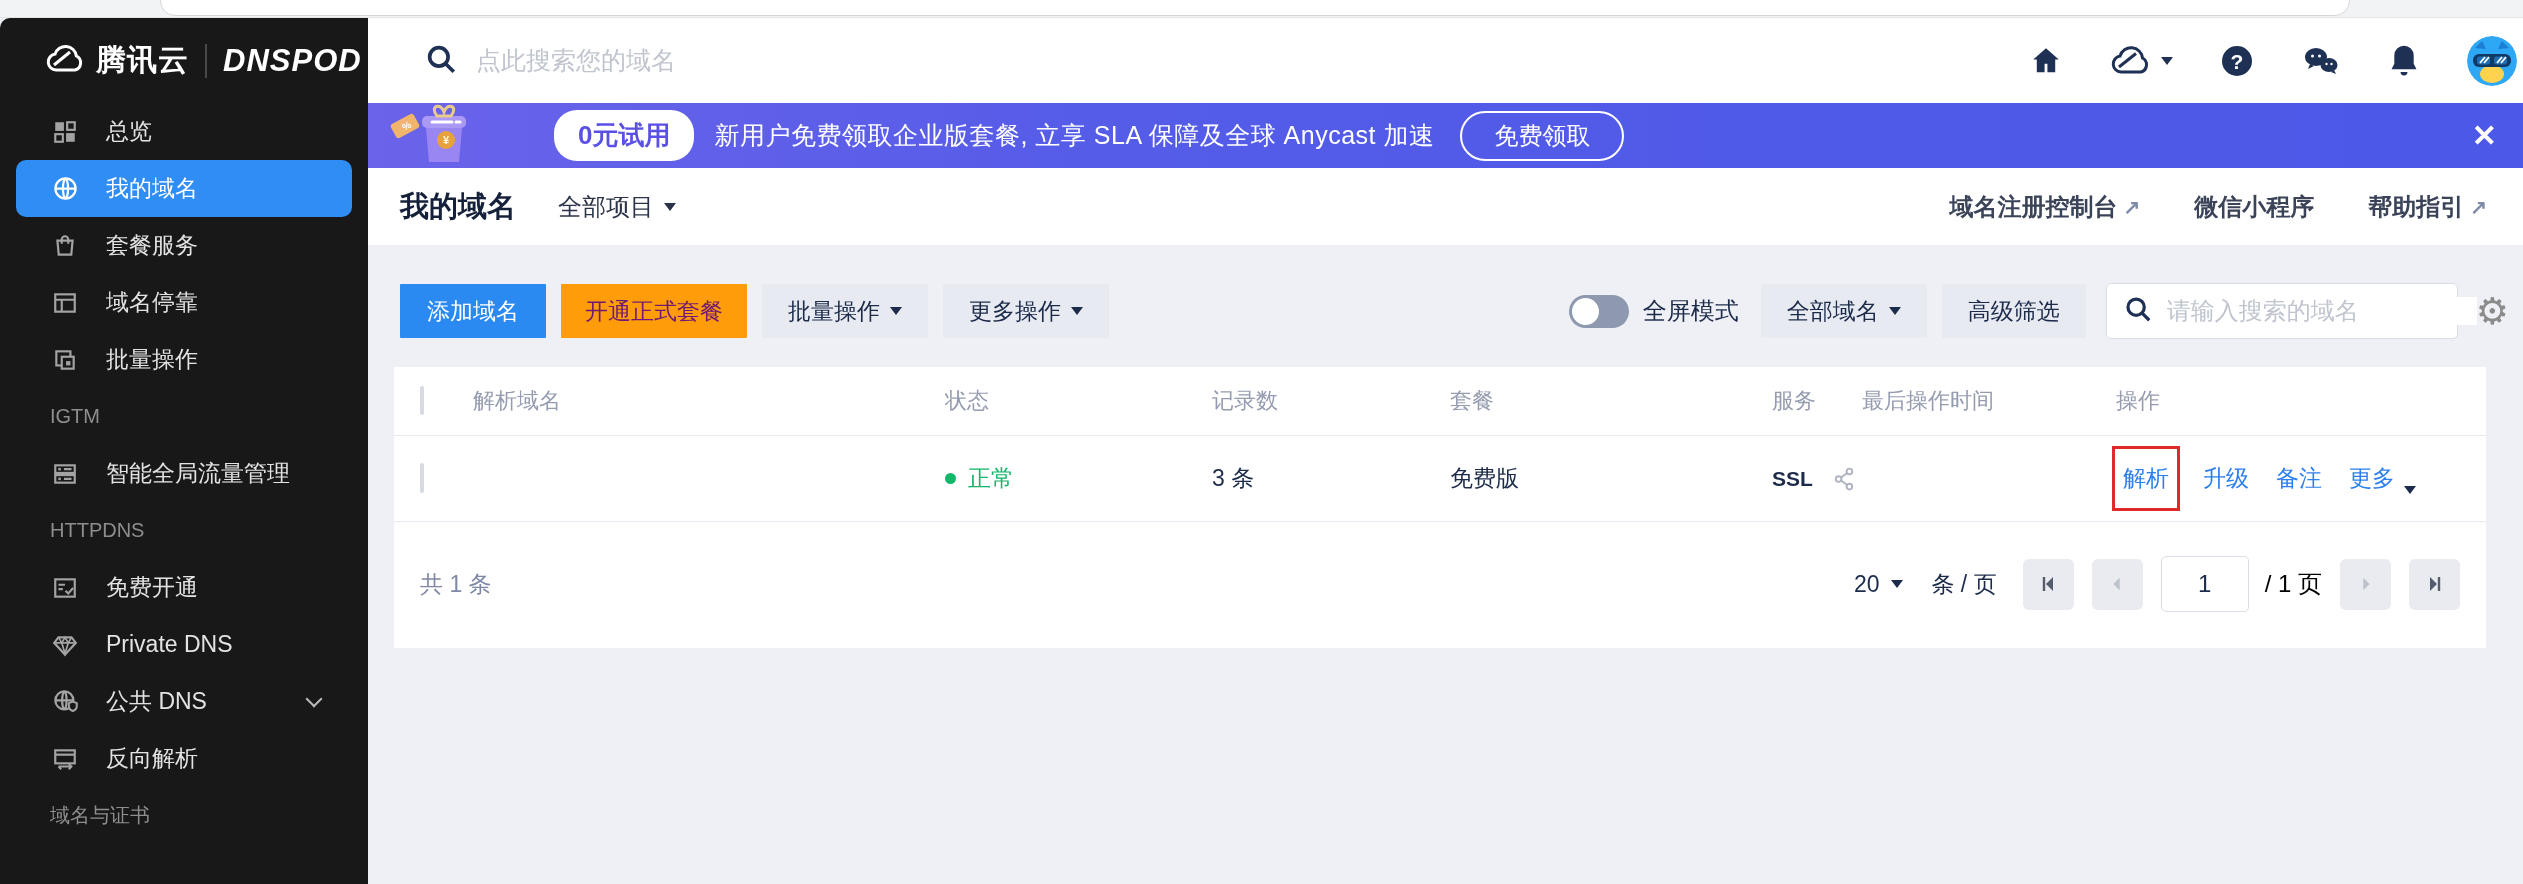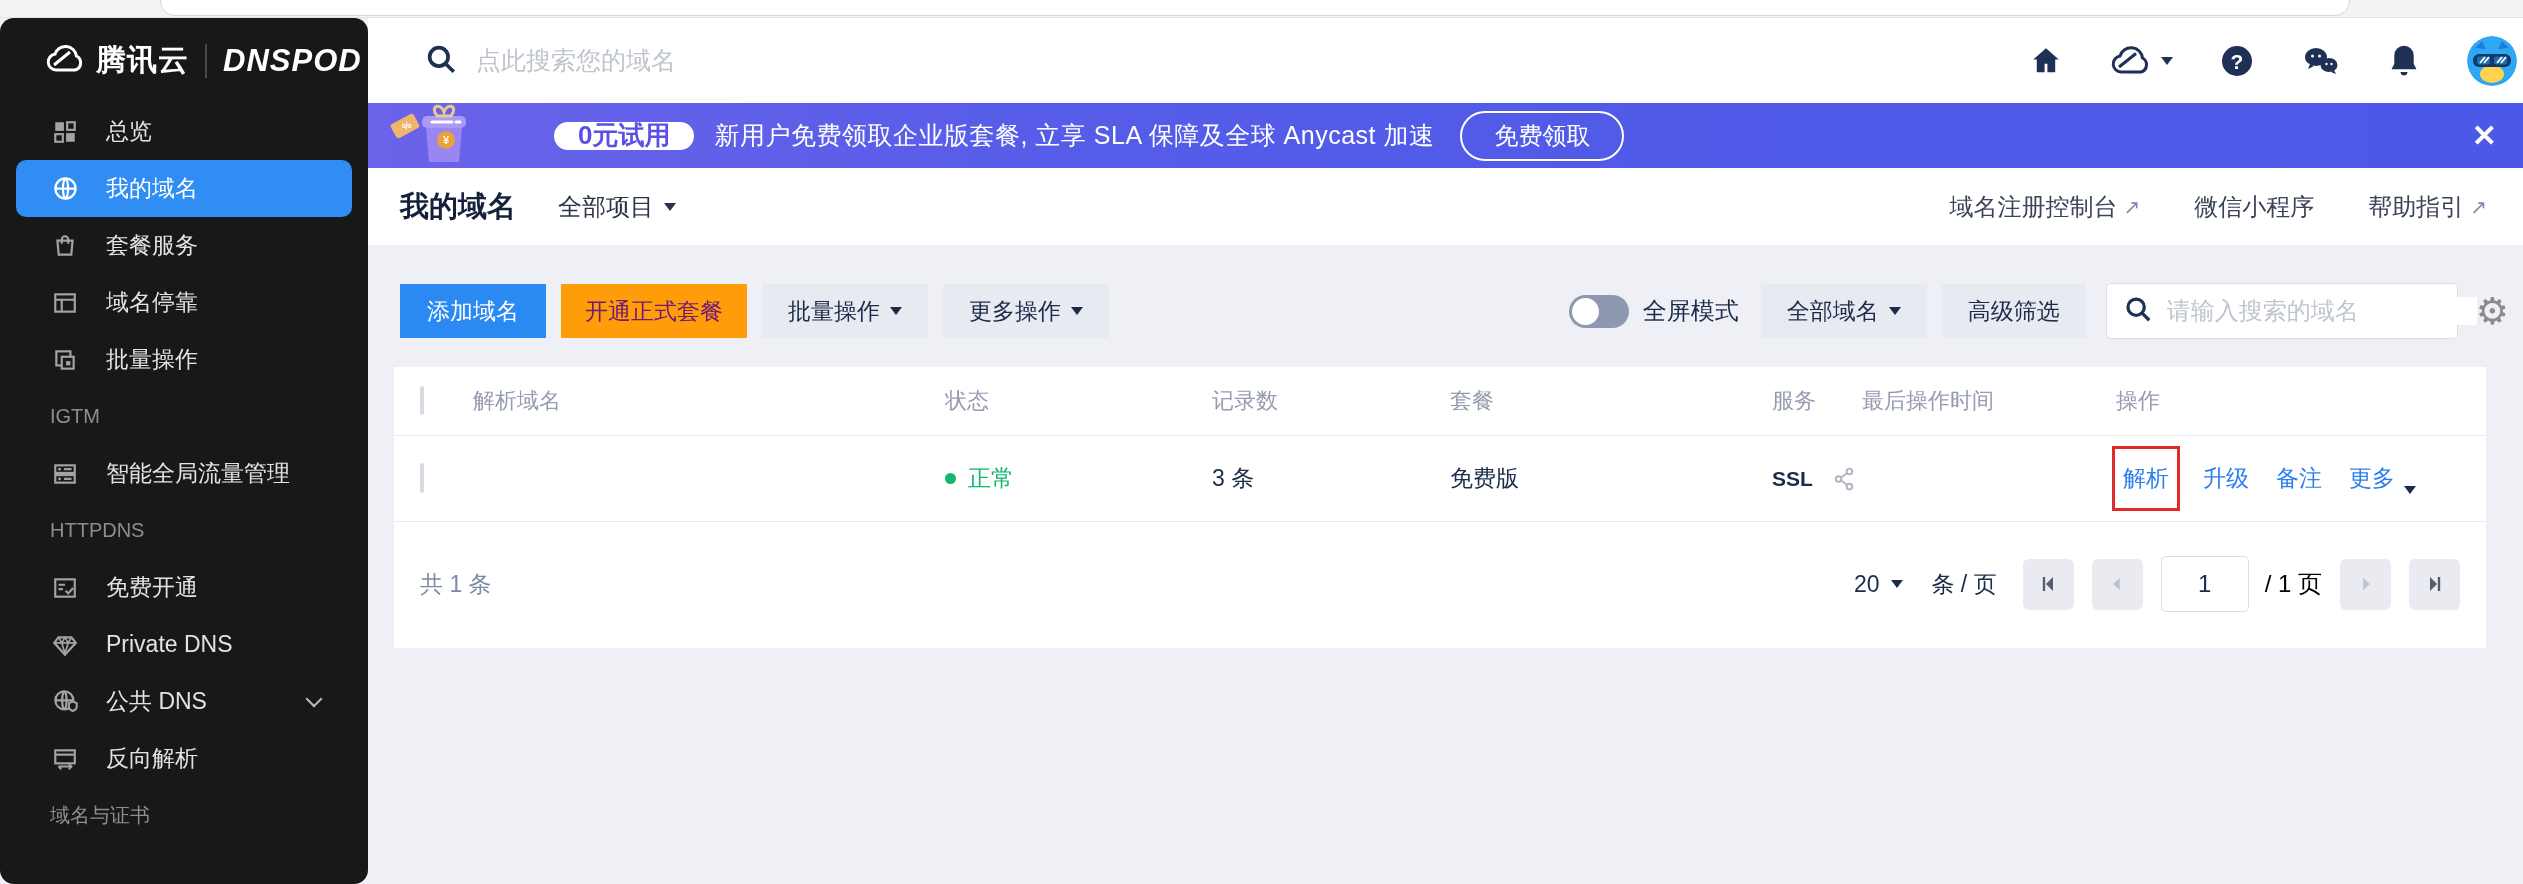--- a/index.html
+++ b/index.html
@@ -4,21 +4,21 @@
 <style>
   * { margin:0; padding:0; box-sizing:border-box; }
   html,body { width:2523px; height:884px; font-family:"Liberation Sans", sans-serif; }
   .screen { position:relative; width:2523px; height:884px; background:#eef0f5; overflow:hidden; }
 
   
   .browser-strip { position:absolute; left:0; top:0; width:2523px; height:18px; background:#f2f3f5; border-bottom:1px solid #e4e5e8; }
   .addr-bar { position:absolute; left:160px; top:-16px; width:2190px; height:32px; background:#ffffff; border:1px solid #d4d6da; border-radius:15px; }
 
   
-  .sidebar { position:absolute; left:0; top:18px; width:368px; height:866px; background:#181818; border-top-left-radius:10px;border-radius:14px; }
+  .sidebar { position:absolute; left:0; top:18px; width:368px; height:866px; background:#181818; border-top-left-radius:10px; }
   .logo-row { height:85px; display:flex; align-items:center; padding-left:44px; }
   .logo-row .brand { color:#ffffff; font-size:30px; font-weight:bold; margin-left:12px; letter-spacing:1px; }
   .logo-divider { width:2px; height:34px; background:#4a4a4a; margin:0 16px; }
   .logo-row .product { color:#ffffff; font-size:31px; font-weight:800; font-style:italic; letter-spacing:1px; }
   .nav { position:absolute; top:85px; left:0; right:0; }
   .nav-item { height:57px; display:flex; align-items:center; padding-left:50px; cursor:pointer; color:#e3e3e3; }
   .nav-item .nav-icon { width:30px; display:flex; justify-content:center; }
   .nav-item .nav-label { margin-left:26px; font-size:23px; }
   .nav-item.active { margin:0 16px; padding-left:34px; background:#2f8df4; border-radius:10px; color:#ffffff; }
   .nav-section { height:57px; display:flex; align-items:center; padding-left:50px; color:#8e8e8e; font-size:20px; }
@@ -33,31 +33,31 @@
   .global-search input::placeholder { color:#bfc4ce; }
   .topbar-icons { margin-left:auto; display:flex; align-items:center; gap:46px; margin-right:6px; }
   .tb-ic { display:flex; align-items:center; cursor:pointer; }
   .caret { display:inline-block; width:0; height:0; border-left:7px solid transparent; border-right:7px solid transparent; border-top:9px solid currentColor; margin-left:10px; }
   .caret.sm { border-left-width:6px; border-right-width:6px; border-top-width:8px; }
   .avatar { width:50px; height:50px; border-radius:50%; overflow:hidden; flex:0 0 auto; }
 
   
   .banner { height:65px; background:linear-gradient(90deg,#6b63ea 0%, #545ce8 35%, #4c58e8 100%); display:flex; align-items:center; position:relative; color:#fff; }
   .banner-illu { position:absolute; left:20px; bottom:0; }
-  .trial-badge { margin-left:186px; background:#ffffff; color:#5a50e6; font-weight:bold; font-size:26px; height:28px; border-radius:23px; display:flex; align-items:center; padding:0 24px; }
+  .trial-badge { margin-left:186px; background:#ffffff; color:#5a50e6; font-weight:bold; font-size:26px; height:51px; border-radius:23px; display:flex; align-items:center; padding:0 24px; }
   .banner-msg { font-size:25px; margin-left:20px; font-weight:500; letter-spacing:0.5px; }
   .banner-cta { margin-left:26px; height:50px; border:2.5px solid #ffffff; border-radius:26px; display:flex; align-items:center; padding:0 32px; font-size:24px; cursor:pointer; background:transparent; color:#fff; }
   .banner-close { position:absolute; right:26px; top:50%; transform:translateY(-50%); font-size:30px; font-weight:bold; color:#fff; cursor:pointer; line-height:1; }
 
   
   .page-header { height:77px; background:#ffffff; display:flex; align-items:center; padding:0 36px 0 32px; }
   .page-title { font-size:29px; font-weight:bold; color:#15213b; }
   .project-filter { display:flex; align-items:center; margin-left:42px; font-size:24px; color:#2b3348; cursor:pointer; }
   .header-links { margin-left:auto; display:flex; align-items:center; gap:54px; }
-  .header-link { display:flex; align-items:center; font-size:24px; color:#3a4358; cursor:pointer; }
+  .header-link { display:flex; align-items:center; font-size:24px; color:#3a4358; cursor:pointer;font-weight:bold; }
   .ext-arrow { font-size:20px; color:#7d8aa8; margin-left:6px; }
 
   
   .content { flex:1; background:#eef0f5; position:relative; }
   .toolbar { position:absolute; left:32px; right:14px; top:39px; height:54px; display:flex; align-items:center; }
   .btn { height:54px; border:none; border-radius:1px; font-size:23px; display:flex; align-items:center; justify-content:center; cursor:pointer; font-family:"Liberation Sans", sans-serif; }
   .btn-blue { background:#2b8af2; color:#fff; width:146px; }
   .btn-orange { background:#ff9c0a; color:#701a75; width:186px; margin-left:15px; }
   .btn-gray { background:#e7eaf1; color:#1c2b4a; margin-left:15px; padding:0 26px; }
   .toolbar-right { margin-left:auto; display:flex; align-items:center; }

